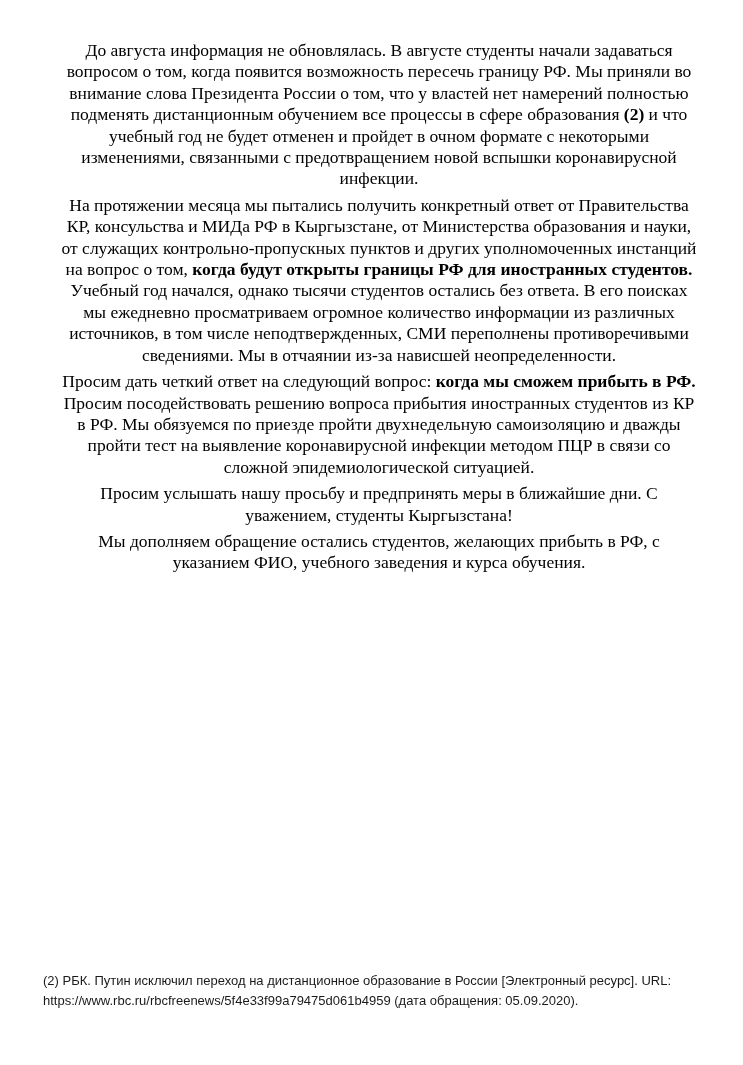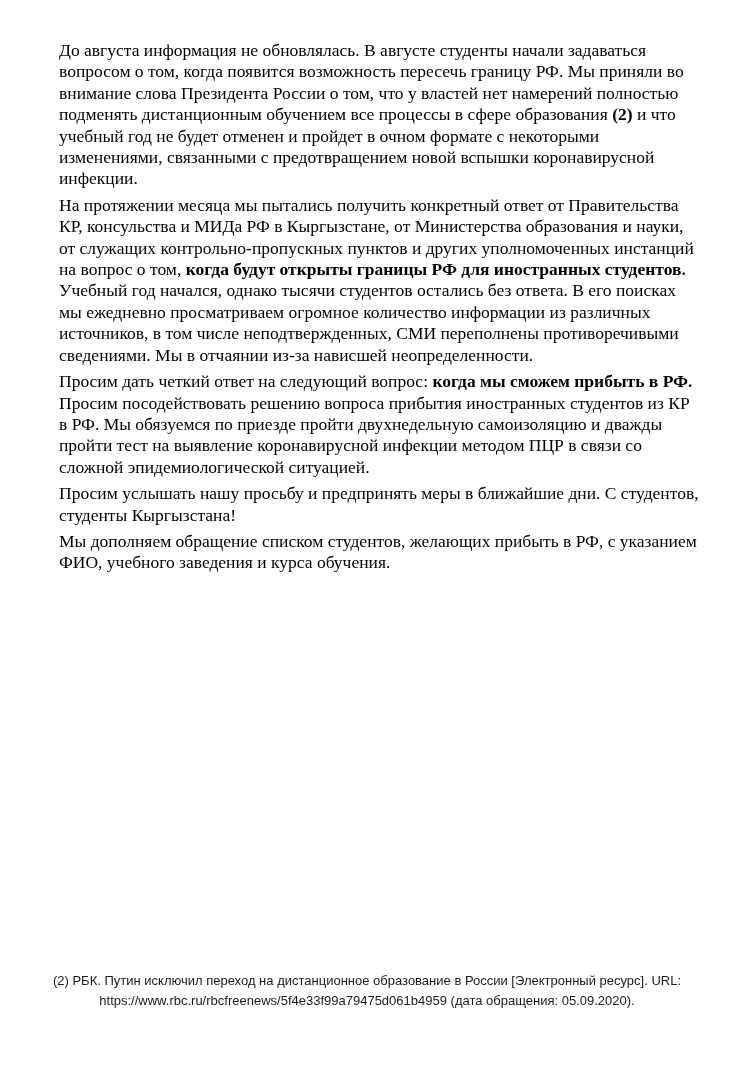--- a/index.html
+++ b/index.html
@@ -21,43 +21,44 @@
     width: 656px;
     font-family: "Liberation Serif", "DejaVu Serif", serif;
     font-size: 17.5px;
     line-height: 21.4px;
     color: #000000;
     text-align: left;
   }
   .para {
     margin: 0 0 5px 16px;
     padding: 0;
+    text-align: center;
   }
   .para .b {
     font-weight: bold;
   }
   .footnote {
     position: absolute;
     left: 43px;
     top: 971px;
     width: 648px;
     font-family: "Liberation Sans", "DejaVu Sans", sans-serif;
     font-size: 13px;
     line-height: 20px;
     color: #1a1a1a;
-    text-align: center;
+    text-align: left;
   }
 </style>
 </head>
 <body>
 
 <div class="page">
   <div class="body-text" id="paragraphs">
       <p class="para"><span>До августа информация не обновлялась. В августе студенты начали задаваться вопросом о том, когда появится возможность пересечь границу РФ. Мы приняли во внимание слова Президента России о том, что у властей нет намерений полностью подменять дистанционным обучением все процессы в сфере образования </span><span class="b">(2)</span><span> и что учебный год не будет отменен и пройдет в очном формате с некоторыми изменениями, связанными с предотвращением новой вспышки коронавирусной инфекции.</span></p>
       <p class="para"><span>На протяжении месяца мы пытались получить конкретный ответ от Правительства КР, консульства и МИДа РФ в Кыргызстане, от Министерства образования и науки, от служащих контрольно-пропускных пунктов и других уполномоченных инстанций на вопрос о том, </span><span class="b">когда будут открыты границы РФ для иностранных студентов.</span><span> Учебный год начался, однако тысячи студентов остались без ответа. В его поисках мы ежедневно просматриваем огромное количество информации из различных источников, в том числе неподтвержденных, СМИ переполнены противоречивыми сведениями. Мы в отчаянии из-за нависшей неопределенности.</span></p>
       <p class="para"><span>Просим дать четкий ответ на следующий вопрос: </span><span class="b">когда мы сможем прибыть в РФ.</span><span> Просим посодействовать решению вопроса прибытия иностранных студентов из КР в РФ. Мы обязуемся по приезде пройти двухнедельную самоизоляцию и дважды пройти тест на выявление коронавирусной инфекции методом ПЦР в связи со сложной эпидемиологической ситуацией.</span></p>
-      <p class="para"><span>Просим услышать нашу просьбу и предпринять меры в ближайшие дни. С студентов, студенты Кыргызстана!</span></p>
-      <p class="para"><span>Мы дополняем обращение списком студентов, желающих прибыть в РФ, с указанием ФИО, учебного заведения и курса обучения.</span></p>
+      <p class="para"><span>Просим услышать нашу просьбу и предпринять меры в ближайшие дни. С уважением, студенты Кыргызстана!</span></p>
+      <p class="para"><span>Мы дополняем обращение остались студентов, желающих прибыть в РФ, с указанием ФИО, учебного заведения и курса обучения.</span></p>
     </div>
   <div class="footnote">
     <span>(2) РБК. Путин исключил переход на дистанционное образование в России [Электронный ресурс]. URL: https://www.rbc.ru/rbcfreenews/5f4e33f99a79475d061b4959 (дата обращения: 05.09.2020).</span>
   </div>
 </div>
 
 </body></html>

